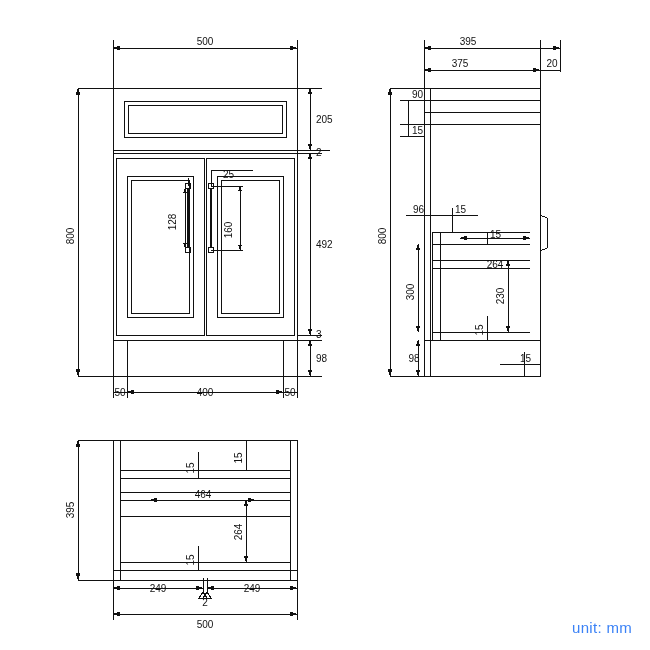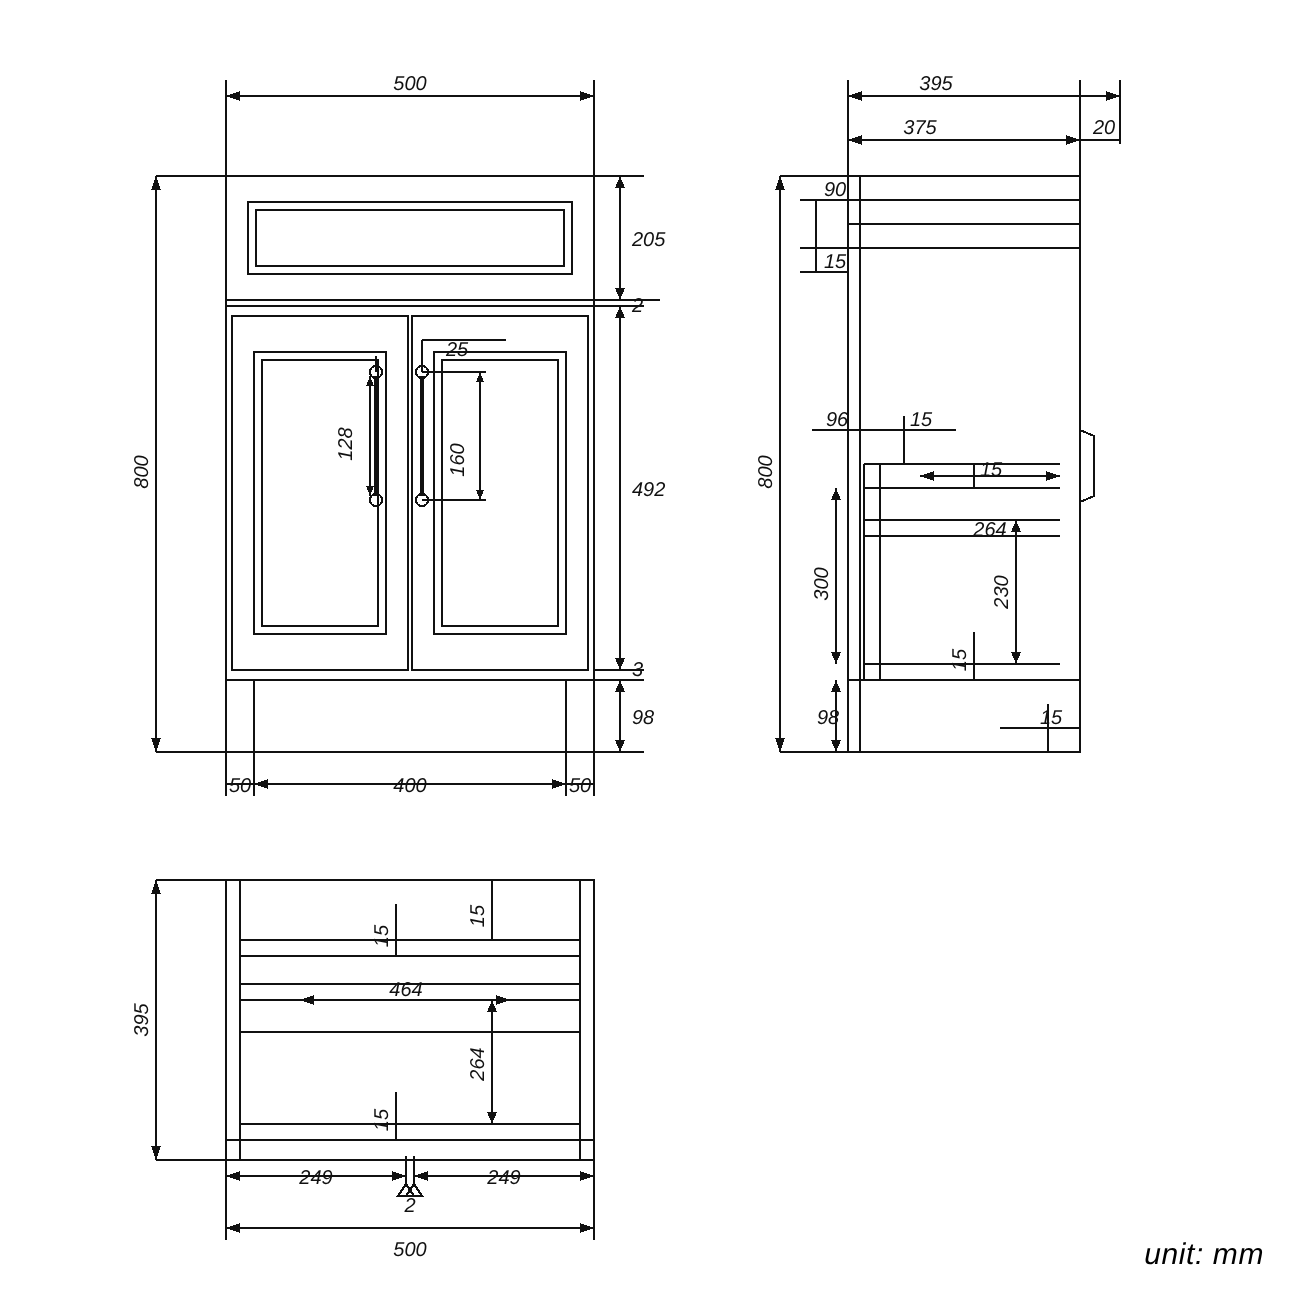--- a/index.html
+++ b/index.html
@@ -12,36 +12,35 @@
     height: 650px;
     font-family: "Liberation Sans", sans-serif;
     color: #111111;
     position: relative;
     overflow: hidden;
   }
   #stage {
     position: relative;
     width: 650px;
     height: 650px;
-    font-style: italic;
   }
   svg#drawing {
     position: absolute;
     left: 0;
     top: 0;
     width: 650px;
     height: 650px;
   }
   .unit-note {
     position: absolute;
     right: 18px;
     bottom: 14px;
     font-size: 15px;
     letter-spacing: 0.3px;
-    color: #000000;
+    color: #3b82f6;
   }
   text {
     font-family: "Liberation Sans", sans-serif;
     fill: #111111;
   }
 </style>
 </head>
 <body>
 
 <div id="stage">

